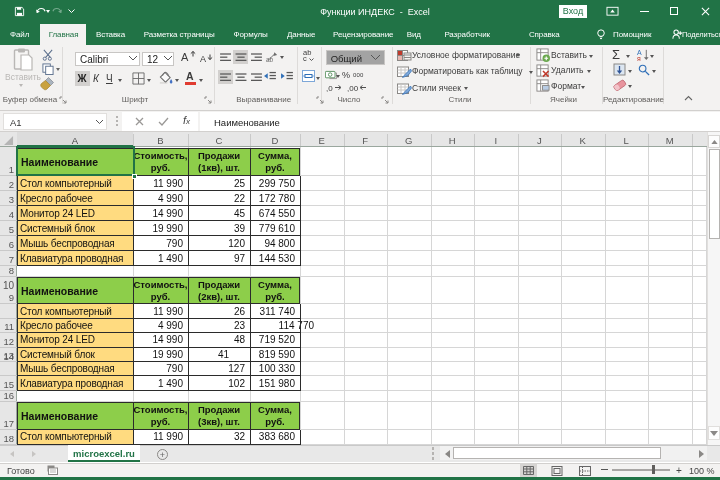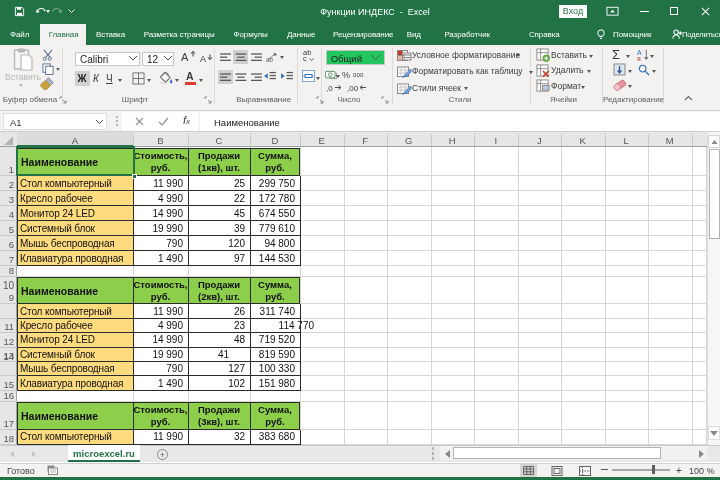--- a/index.html
+++ b/index.html
@@ -201,21 +201,21 @@
 <div class="abs" style="left:303px;top:5px;font-size:7.5px;line-height:6px;color:#3b3b3b">ab<br>c</div>
 <svg class="abs" style="left:309px;top:13px" width="5" height="4" viewBox="0 0 5 4">
       <path d="M0.5 0.5 2.5 2.5 4.5 0.5" fill="none" stroke="#555"></path>
     </svg>
 <svg class="abs" style="left:302px;top:25px" width="13" height="12" viewBox="0 0 13 12">
       <rect x="0.5" y="0.5" width="12" height="11" fill="#fff" stroke="#7da7d8"></rect>
       <path d="M0.5 6h12" stroke="#7da7d8"></path>
       <rect x="3" y="4.5" width="7" height="3" fill="#fff" stroke="#2f6fb7"></rect>
     </svg>
 <div class="td" style="left:316px;top:31.5px"></div>
-<div class="abs" style="left:325.7px;top:5px;width:59px;height:15px;background:#22c55e;border:1px solid #c8c6c4;font-size:9.5px;color:#222;padding:1.5px 0 0 4px">Общий</div>
+<div class="abs" style="left:325.7px;top:5px;width:59px;height:15px;background:#a3a3a3;border:1px solid #c8c6c4;font-size:9.5px;color:#222;padding:1.5px 0 0 4px">Общий</div>
 <svg class="abs" style="left:371px;top:10px" width="9" height="5" viewBox="0 0 9 5">
       <path d="M0 0l4.5 4.5L9 0" fill="none" stroke="#555"></path>
     </svg>
 <svg class="abs" style="left:325px;top:25px" width="12" height="10" viewBox="0 0 15 12">
       <rect x="0.5" y="1.5" width="12" height="8" rx="1" fill="#fff" stroke="#3b7d44"></rect>
       <circle cx="6.5" cy="5.5" r="2.2" fill="none" stroke="#3b7d44"></circle>
       <path d="M13 3.5h1.5v7h-9" fill="none" stroke="#8a8886"></path>
     </svg>
 <div class="td" style="left:336px;top:29.5px"></div>
 <div class="abs" style="left:342px;top:25px;font-size:9px;color:#3b3b3b">%</div>

